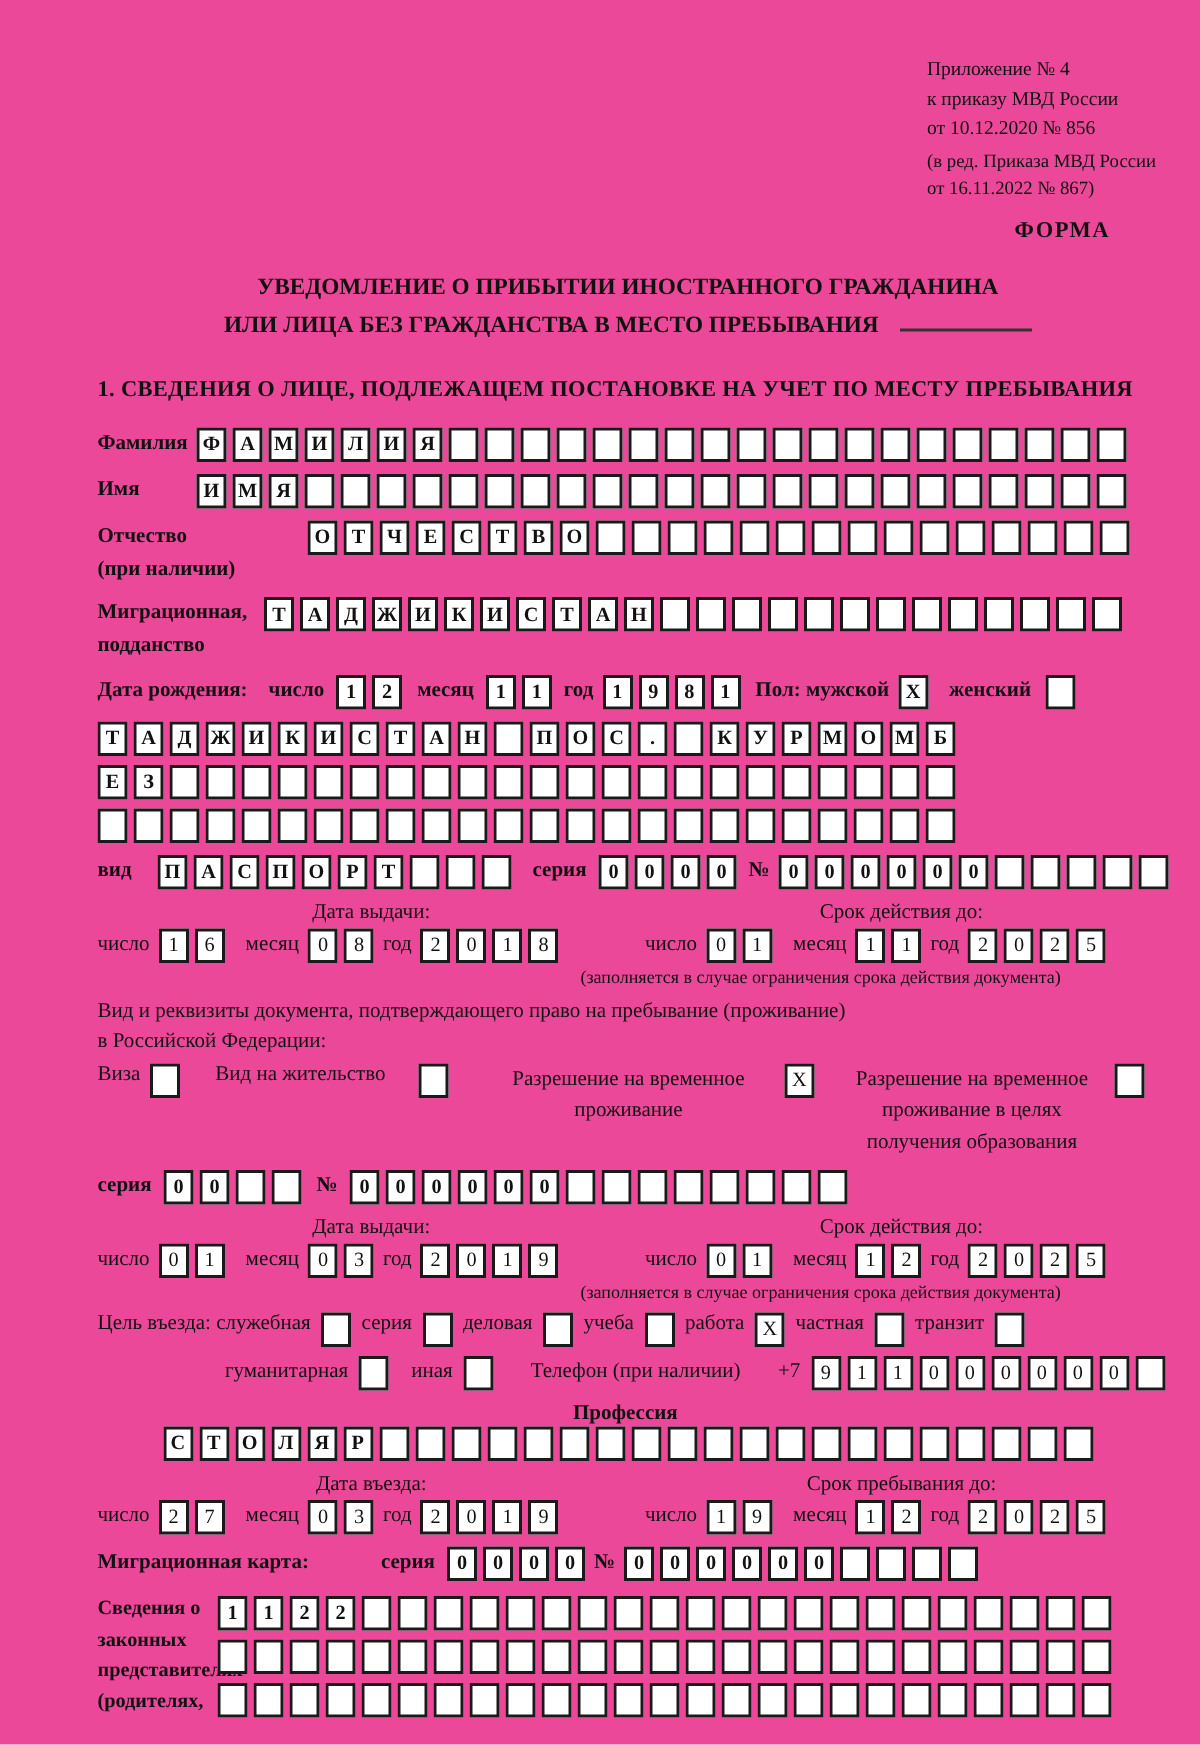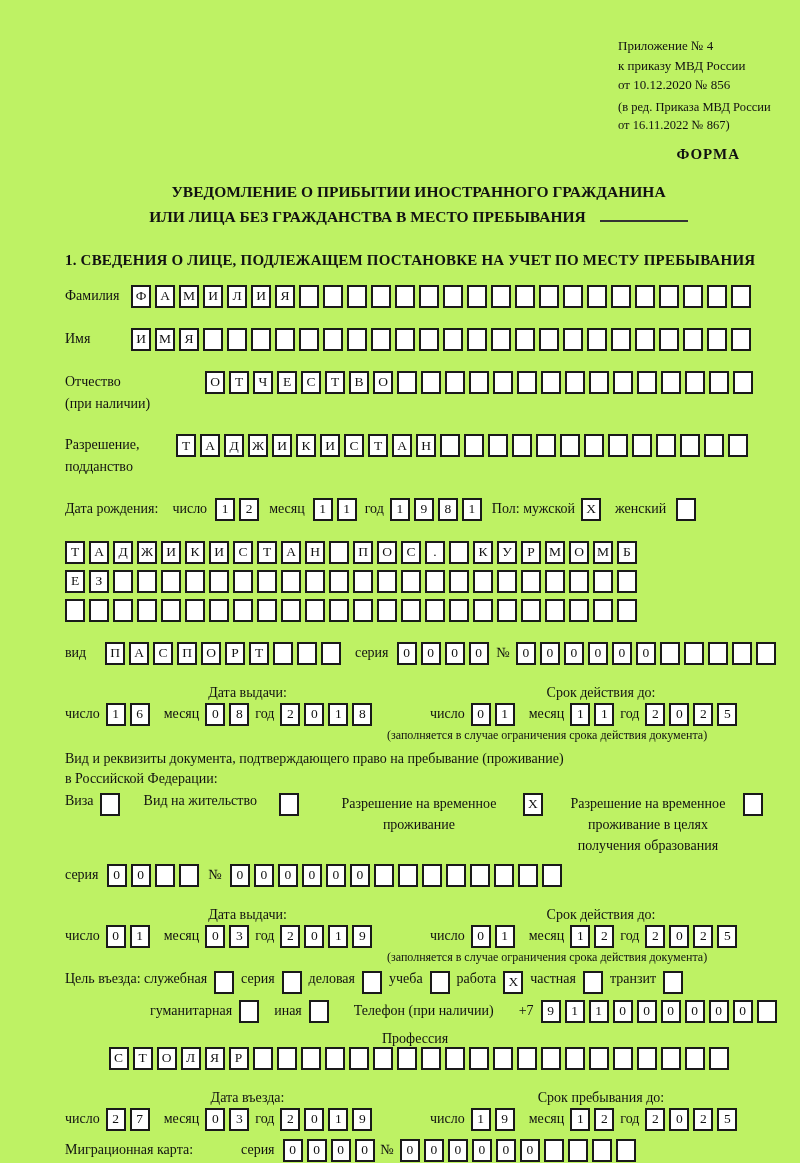--- a/index.html
+++ b/index.html
@@ -1,31 +1,31 @@
 <!DOCTYPE html>
 <html lang="ru"><head>
 <meta charset="utf-8">
 <style>
   html,body{margin:0;padding:0;background:#fff;}
   .page{
     position:relative; width:800px; height:1163px; box-sizing:border-box;
-    padding:36px 28px 0 65px; background:#bef264; color:#111;
+    padding:36px 28px 0 65px; background:#ec4899; color:#111;
     font-family:"Liberation Serif","DejaVu Serif",serif; font-size:14px; overflow:hidden;
   }
   
   .hdr-note{margin-left:553px; width:200px; line-height:1.5; font-size:13px;}
   .hdr-note .sub{font-size:12.5px; margin-top:3px; line-height:1.45;}
   .forma{ text-align:right; padding-right:32px; margin-top:12px; font-weight:bold; font-size:15px; letter-spacing:1px;}
   
   .title{margin-top:16px; text-align:center; font-weight:bold; font-size:15.5px; line-height:1.65;}
   .blank-line{display:inline-block; width:88px; border-bottom:2px solid #333; height:14px; margin-left:14px; vertical-align:baseline;}
   .sec-heading{margin-top:22px; font-weight:bold; font-size:15px; letter-spacing:.2px; white-space:nowrap;}
   
   .rows{margin-top:16px;}
-  .row{display:flex; align-items:center; margin-bottom:20px;}
+  .row{display:flex; align-items:center; margin-bottom:8px;font-weight:bold;}
   .row.top{align-items:flex-start;}
   .lbl{white-space:nowrap;}
   .lblblock{line-height:1.55;}
   .lblblock span{display:block;}
   .cells{display:flex; gap:4px; flex-wrap:nowrap;}
   .cells-col{display:flex; flex-direction:column; gap:6px;}
   .cell{
     box-sizing:border-box; width:20px; height:23px; border:2px solid #1a1a1a;
     display:inline-flex; align-items:center; justify-content:center;
     font-size:13.5px; font-family:"Liberation Serif","DejaVu Serif",serif; flex:0 0 auto;
@@ -169,21 +169,21 @@
           <span class="cell"></span>
           <span class="cell"></span>
           <span class="cell"></span>
           <span class="cell"></span>
           <span class="cell"></span>
         </span>
     </div>
 
     <div class="row top">
       <span class="lblblock w111">
-        <span>Разрешение,</span>
+        <span>Миграционная,</span>
         <span>подданство</span>
       </span>
       <span class="cells">
           <span class="cell">Т</span>
           <span class="cell">А</span>
           <span class="cell">Д</span>
           <span class="cell">Ж</span>
           <span class="cell">И</span>
           <span class="cell">К</span>
           <span class="cell">И</span>

